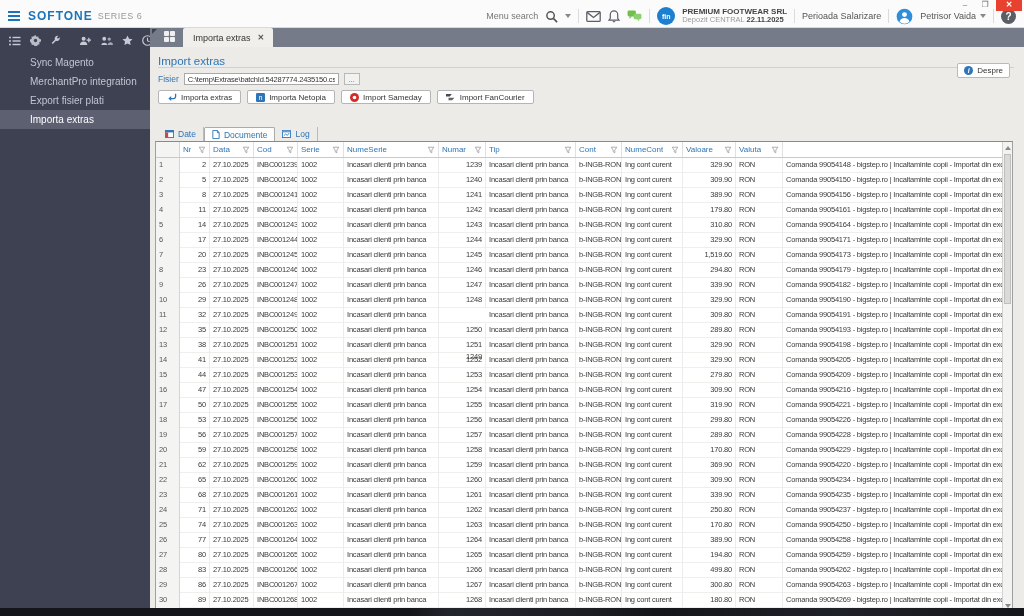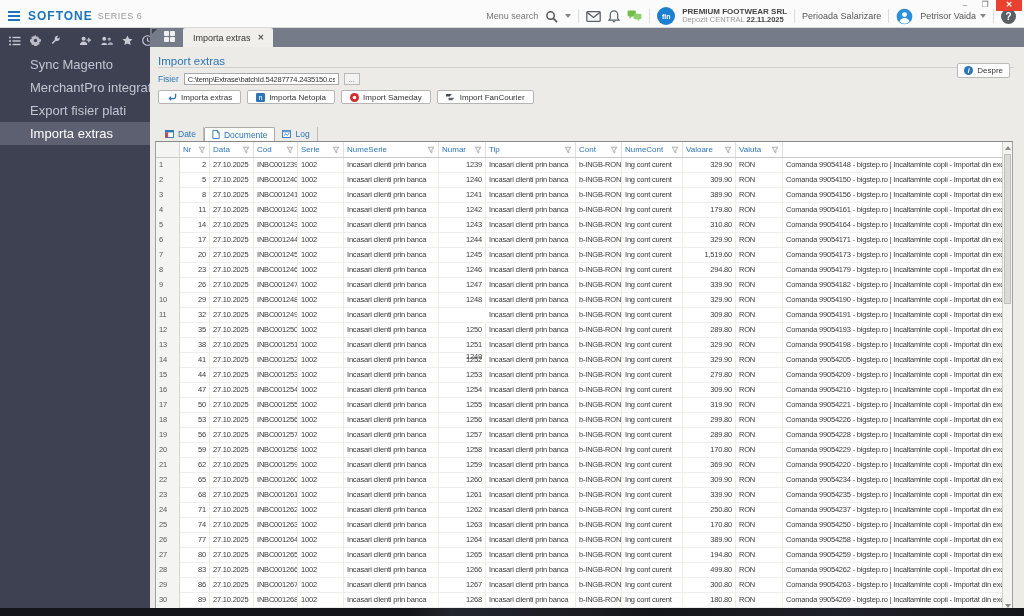--- a/index.html
+++ b/index.html
@@ -32,21 +32,21 @@
 
   
   .workspace{position:absolute;top:28px;left:0;width:1024px;height:580px;display:flex;}
 
   
   .sidebar{width:150px;height:100%;background:#3d4152;flex-shrink:0;color:#c7cad4;}
   .side-icons{display:flex;align-items:center;gap:9px;padding:7px 0 7px 9px;}
   .side-icons .ico{color:#c7cad4;}
   .side-icon-sep{width:1px;height:11px;background:#5a5e6e;}
   .side-header{display:flex;align-items:center;gap:8px;padding:9px 0 8px 9px;color:#eceef4;font-size:9.5px;}
-  .side-item{padding:4px 0 4px 30px;font-size:13px;color:#c2c6d2;cursor:pointer;white-space:nowrap;}
+  .side-item{padding:4px 0 4px 30px;font-size:10px;color:#c2c6d2;cursor:pointer;white-space:nowrap;}
   .side-item.active{background:#5c6070;color:#fff;}
 
   
   .main{position:relative;flex:1;display:flex;flex-direction:column;}
   .tabstrip{position:relative;height:22px;background:#757b88;display:flex;align-items:flex-end;}
   .strip-tri{position:absolute;top:1px;left:2px;width:0;height:0;border-top:5px solid #3e4248;border-right:5px solid transparent;}
   .grid-icon{display:grid;grid-template-columns:5px 5px;grid-template-rows:5px 5px;gap:1px;margin:0 8px 5px 14px;}
   .grid-icon span{background:#f0f0f0;border-radius:1px;}
   .doc-tab{display:flex;align-items:center;gap:7px;background:#f0efeb;color:#333;font-size:9px;padding:4px 9px 4px 10px;border-radius:2px 2px 0 0;height:19px;cursor:pointer;}
   .doc-tab .x{color:#555;font-size:8px;font-weight:bold;}

